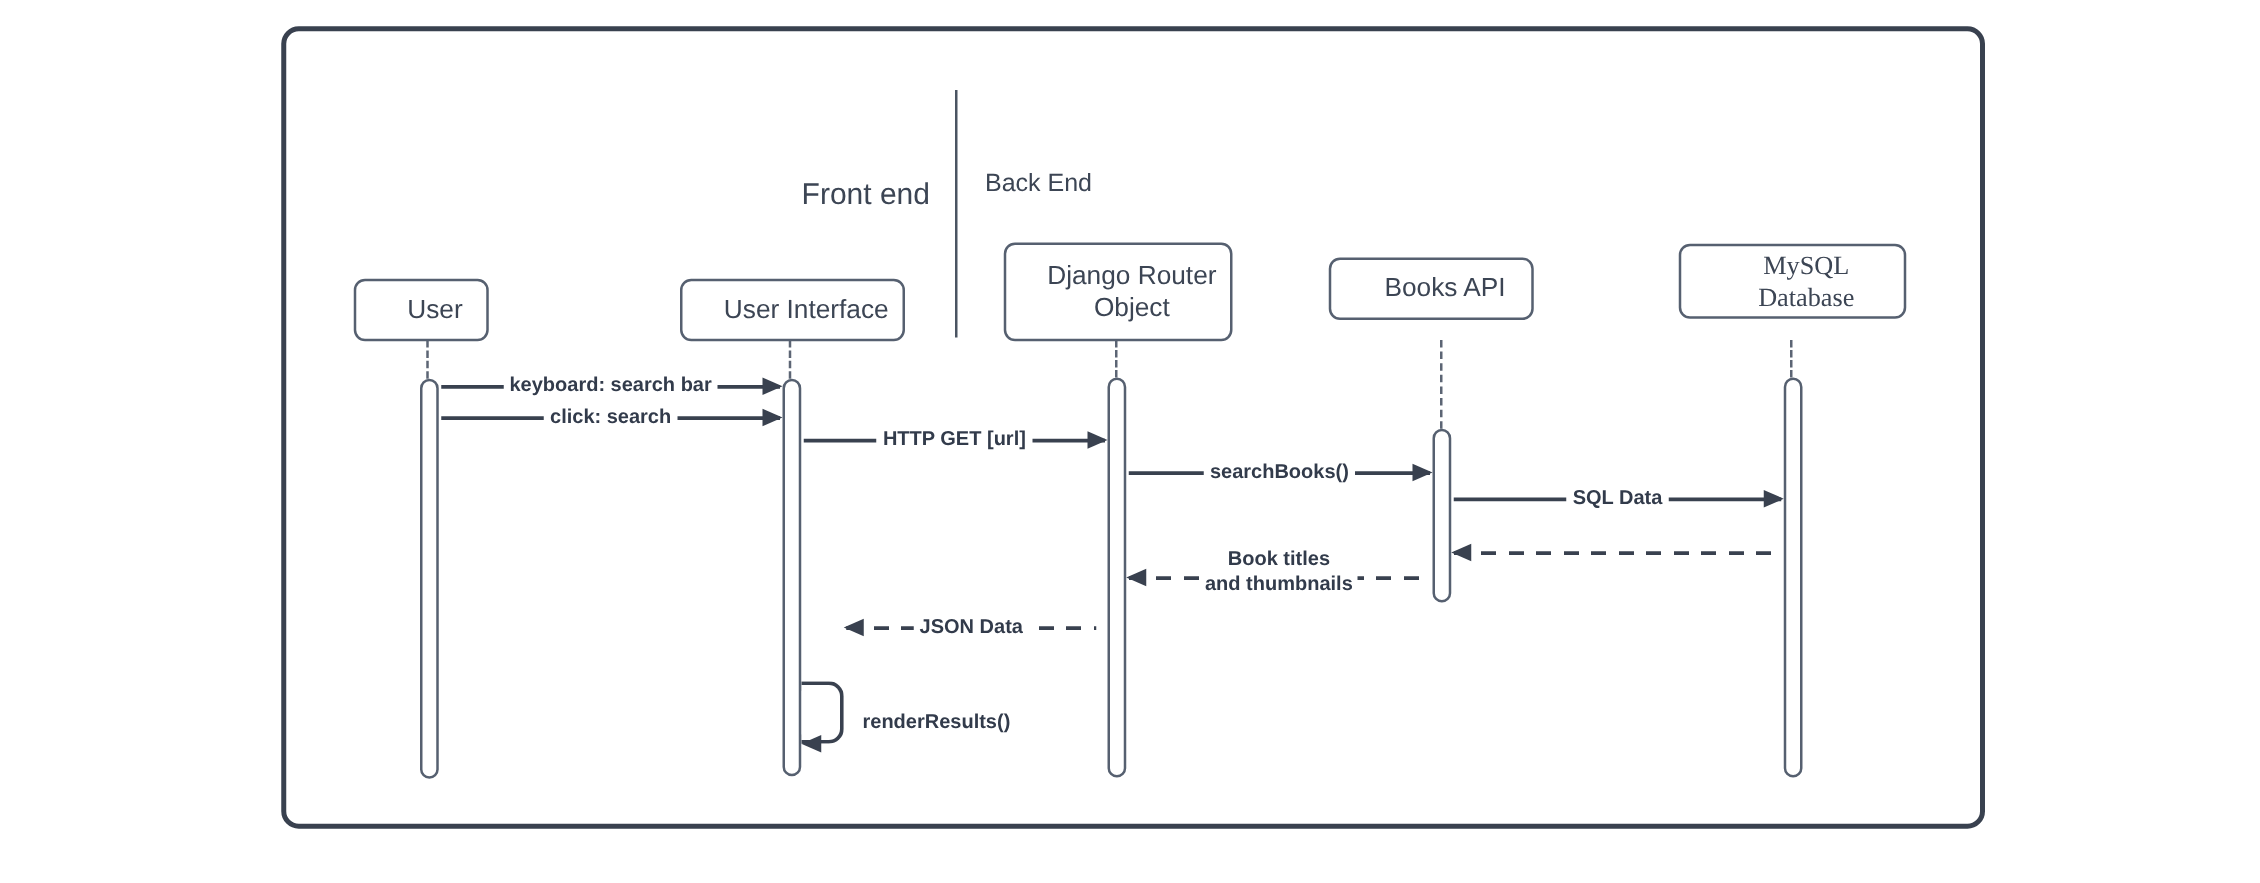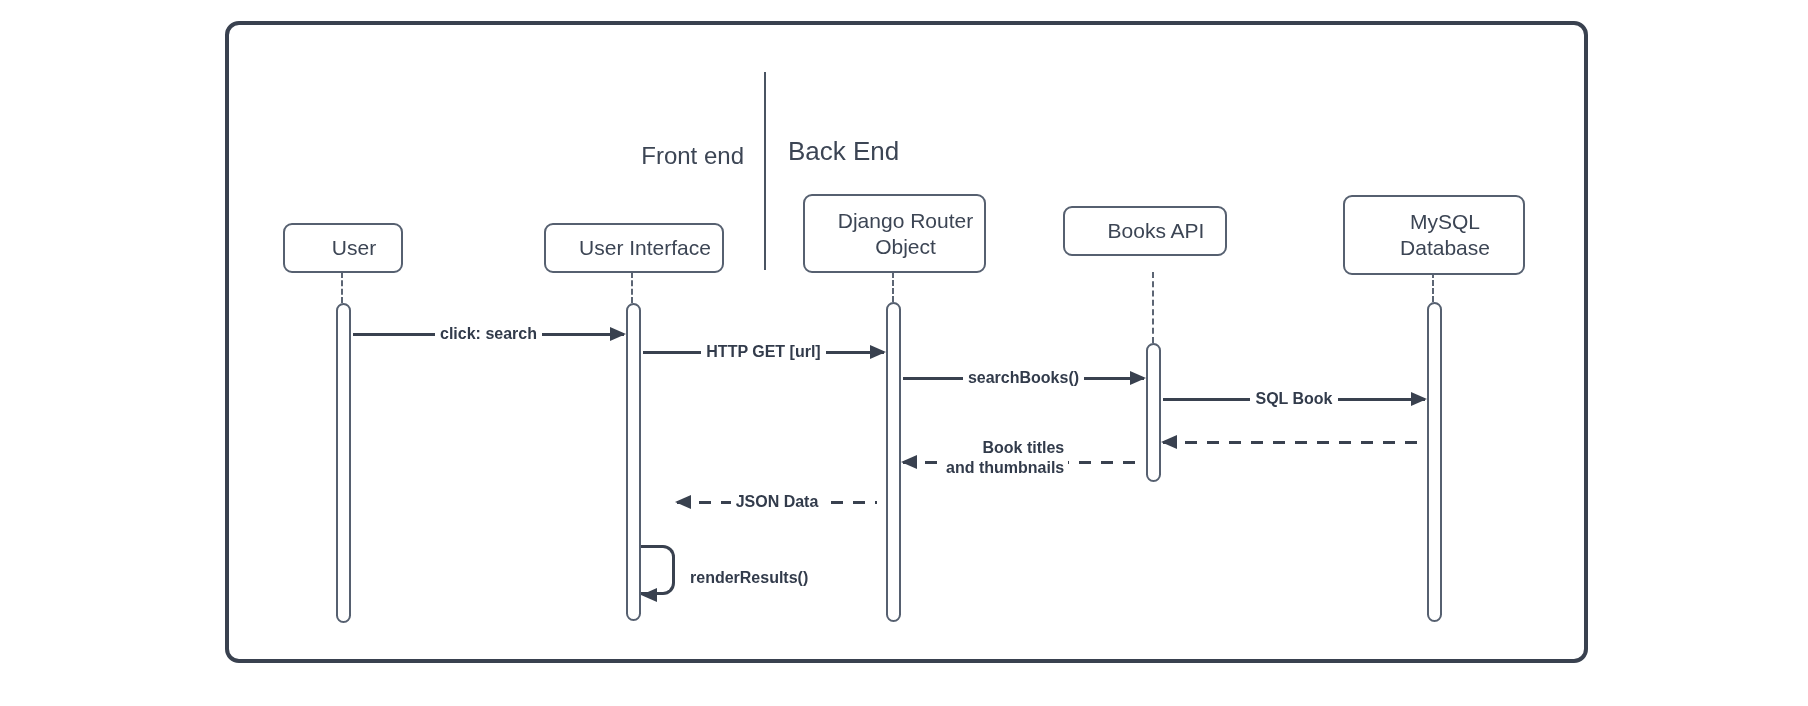--- a/index.html
+++ b/index.html
@@ -16,34 +16,34 @@
   #frame{position:absolute;left:225px;top:21px;width:1363px;height:642px;
          border:4px solid var(--stroke);border-radius:14px;background:#fff;box-sizing:border-box;}
 
   
   #title{position:absolute;left:296px;top:60px;width:262px;text-align:center;
          font-size:26px;line-height:33px;color:var(--text);white-space:pre-line;}
 
   
   #zone-front{position:absolute;left:594px;top:142px;width:150px;text-align:right;
               font-size:24px;color:var(--text);}
-  #zone-back{position:absolute;left:788px;top:136px;font-size:26px;color:var(--text);}
+  #zone-back{position:absolute;left:788px;top:136px;font-size:20px;color:var(--text);}
   #zone-divider{position:absolute;left:764px;top:72px;width:0;height:198px;
                 border-left:2px solid #4a5462;}
 
   
   .actor-box{position:absolute;box-sizing:border-box;background:#fff;
              border:2px solid var(--shape-border);border-radius:9px;
              display:flex;align-items:center;justify-content:center;text-align:center;
              font-size:21px;line-height:26px;color:var(--text);white-space:pre-line;padding-left:22px;}
-  #actor-user   {left:283px; top:223px; width:120px; height:50px;}
+  #actor-user   {left:283px; top:223px; width:108px; height:50px;}
   #actor-ui     {left:544px; top:223px; width:180px; height:50px;}
   #actor-django {left:803px; top:194px; width:183px; height:79px;}
   #actor-books  {left:1063px;top:206px; width:164px; height:50px;}
-  #actor-mysql  {left:1343px;top:195px; width:182px; height:80px;}
+  #actor-mysql  {left:1343px;top:195px; width:182px; height:60px;font-family:Liberation Serif, serif;}
 
   
   .lifeline{position:absolute;width:0;border-left:2px dashed var(--lifeline);}
   #lifeline-user  {left:341px; top:272px;height:31px;}
   #lifeline-ui    {left:631px; top:272px;height:31px;}
   #lifeline-django{left:892px; top:272px;height:30px;}
   #lifeline-books {left:1152px;top:272px;height:71px;}
   #lifeline-mysql {left:1432px;top:272px;height:30px;}
 
   
@@ -67,21 +67,21 @@
   .lbl > i{font-style:normal;background:#fff;padding:0 5px;}
   #msg1{left:351px;top:299px;width:275px;}
   #msg2{left:351px;top:324px;width:275px;}
   #msg3{left:641px;top:342px;width:245px;}
   #msg4{left:901px;top:368px;width:245px;}
   #msg5{left:1161px;top:389px;width:266px;}
   #msg6{left:1161px;top:432px;width:266px;}
   #msg7{left:901px;top:452px;width:245px;}
   #msg8{left:675px;top:492px;width:204px;}
   
-  #msg7 .lbl{left:41px;right:auto;top:-14px;text-align:right;line-height:20px;white-space:pre-line;}
+  #msg7 .lbl{left:59px;right:auto;top:-14px;text-align:center;line-height:20px;white-space:pre-line;}
   #msg7 .lbl > i{display:block;padding:0 4px;}
 
   
   #self-loop{position:absolute;left:641px;top:545px;width:34px;height:50px;box-sizing:border-box;
              border:3px solid var(--stroke);border-left:none;border-radius:0 12px 12px 0;}
   #self-head{position:absolute;left:641px;top:588px;width:0;height:0;
              border-top:7px solid transparent;border-bottom:7px solid transparent;
              border-right:16px solid var(--stroke);}
   #self-lbl{position:absolute;left:690px;top:556px;font-size:16px;font-weight:bold;color:#323b4b;margin-top:13px;}
 </style>
@@ -109,20 +109,25 @@
   <div id="actor-books" class="actor-box">Books API</div>
   <div id="actor-mysql" class="actor-box">MySQL
 Database</div>
 
   <div id="act-user" class="activation"></div>
   <div id="act-ui" class="activation"></div>
   <div id="act-django" class="activation"></div>
   <div id="act-books" class="activation"></div>
   <div id="act-mysql" class="activation"></div>
 
+  <div id="msg1" class="msg">
+    <div class="line"></div>
+    <div class="head right"></div>
+    <div class="lbl"><i>keyboard: search bar</i></div>
+  </div>
 
   <div id="msg2" class="msg">
     <div class="line"></div>
     <div class="head right"></div>
     <div class="lbl"><i>click: search</i></div>
   </div>
 
   <div id="msg3" class="msg">
     <div class="line"></div>
     <div class="head right"></div>
@@ -131,21 +136,21 @@
 
   <div id="msg4" class="msg">
     <div class="line"></div>
     <div class="head right"></div>
     <div class="lbl"><i>searchBooks()</i></div>
   </div>
 
   <div id="msg5" class="msg">
     <div class="line"></div>
     <div class="head right"></div>
-    <div class="lbl"><i>SQL Book</i></div>
+    <div class="lbl"><i>SQL Data</i></div>
   </div>
 
   <div id="msg6" class="msg">
     <div class="line dashed"></div>
     <div class="head left"></div>
   </div>
 
   <div id="msg7" class="msg">
     <div class="line dashed"></div>
     <div class="head left"></div>

